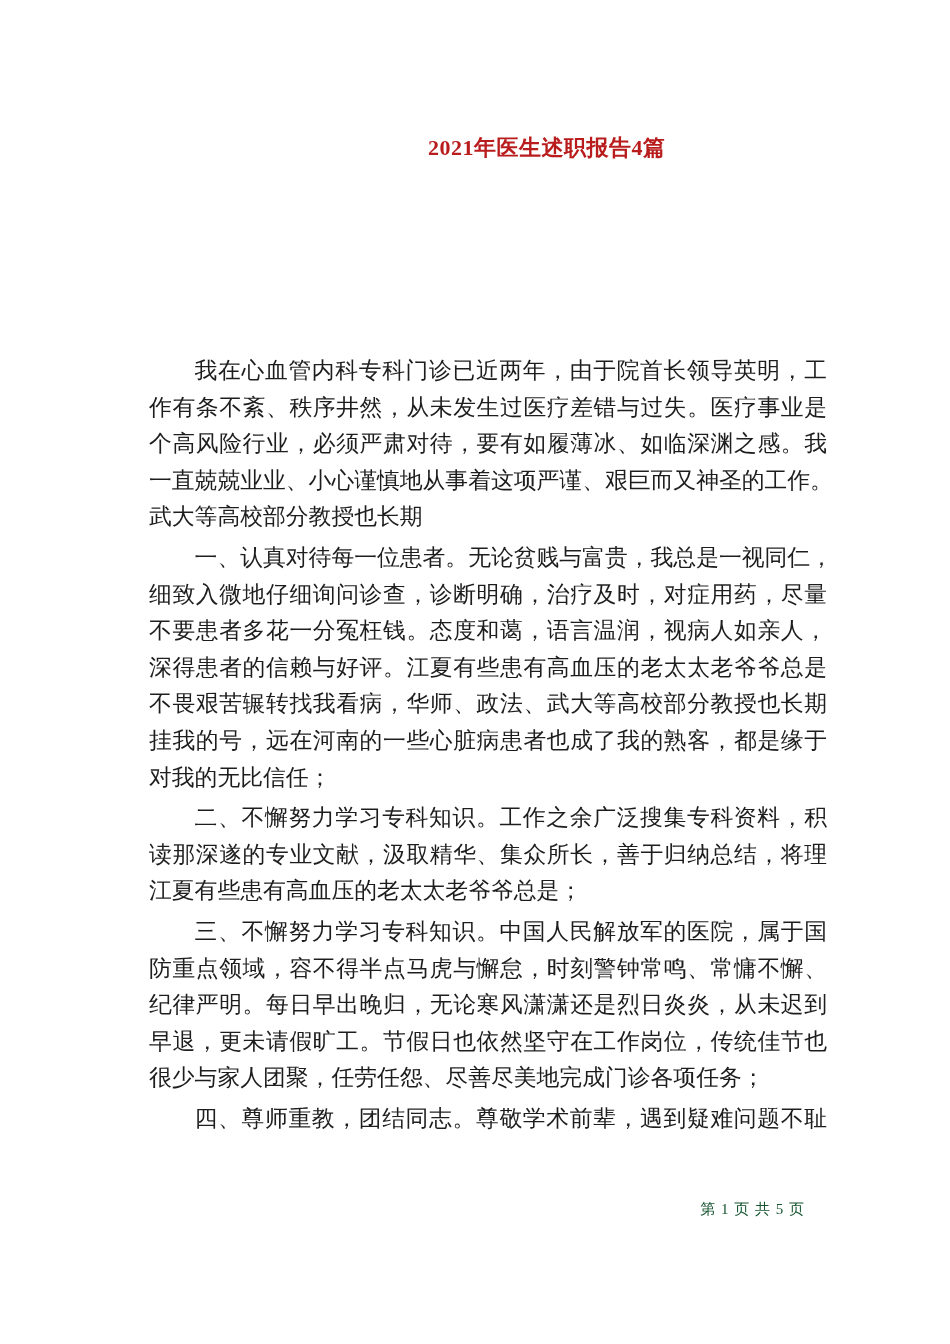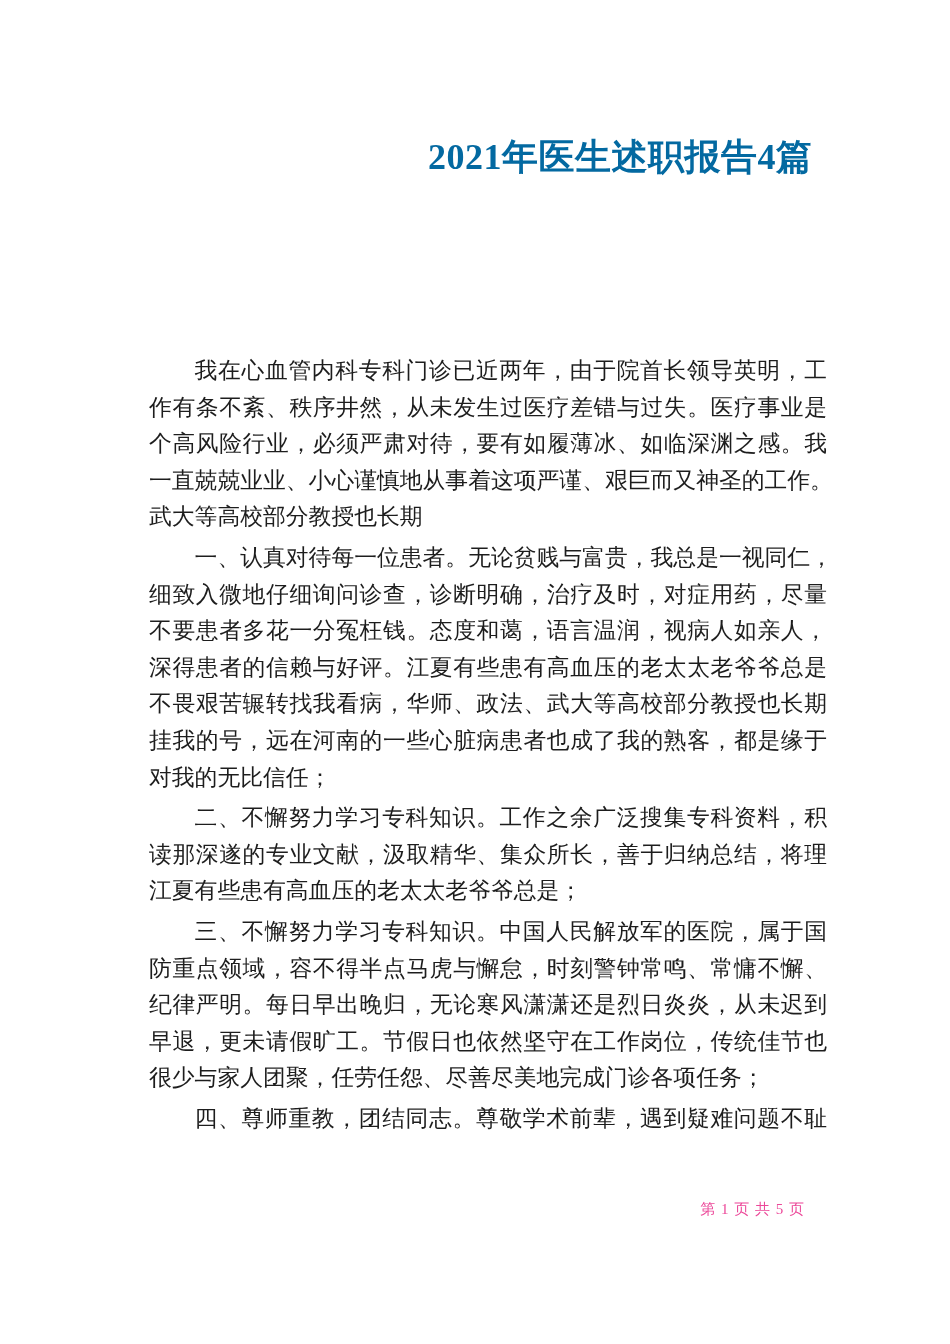--- a/index.html
+++ b/index.html
@@ -12,24 +12,24 @@
     width: 950px;
     height: 1344px;
     background: #ffffff;
     overflow: hidden;
     font-family: "Liberation Serif", "DejaVu Serif", serif;
   }
   .doc-title {
     position: absolute;
     left: 428px;
     top: 133px;
-    font-size: 36px;
+    font-size: 22px;
     font-weight: 700;
     letter-spacing: 0.5px;
-    color: #0369a1;
+    color: #b91c1c;
     white-space: nowrap;
   }
   .content {
     position: absolute;
     left: 145px;
     top: 349px;
     width: 686px;
     font-size: 22.8px;
     line-height: 36.6px;
     color: #1d1d1d;
@@ -48,21 +48,21 @@
     text-indent: 2em;
   }
   .line.short {
     text-align-last: left;
   }
   .footer {
     position: absolute;
     top: 1200px;
     right: 145px;
     font-size: 15px;
-    color: #ec4899;
+    color: #14532d;
     letter-spacing: 1px;
     white-space: nowrap;
   }
 </style>
 </head>
 <body>
 
 <div class="page">
 
   <div class="doc-title">2021年医生述职报告4篇</div>

